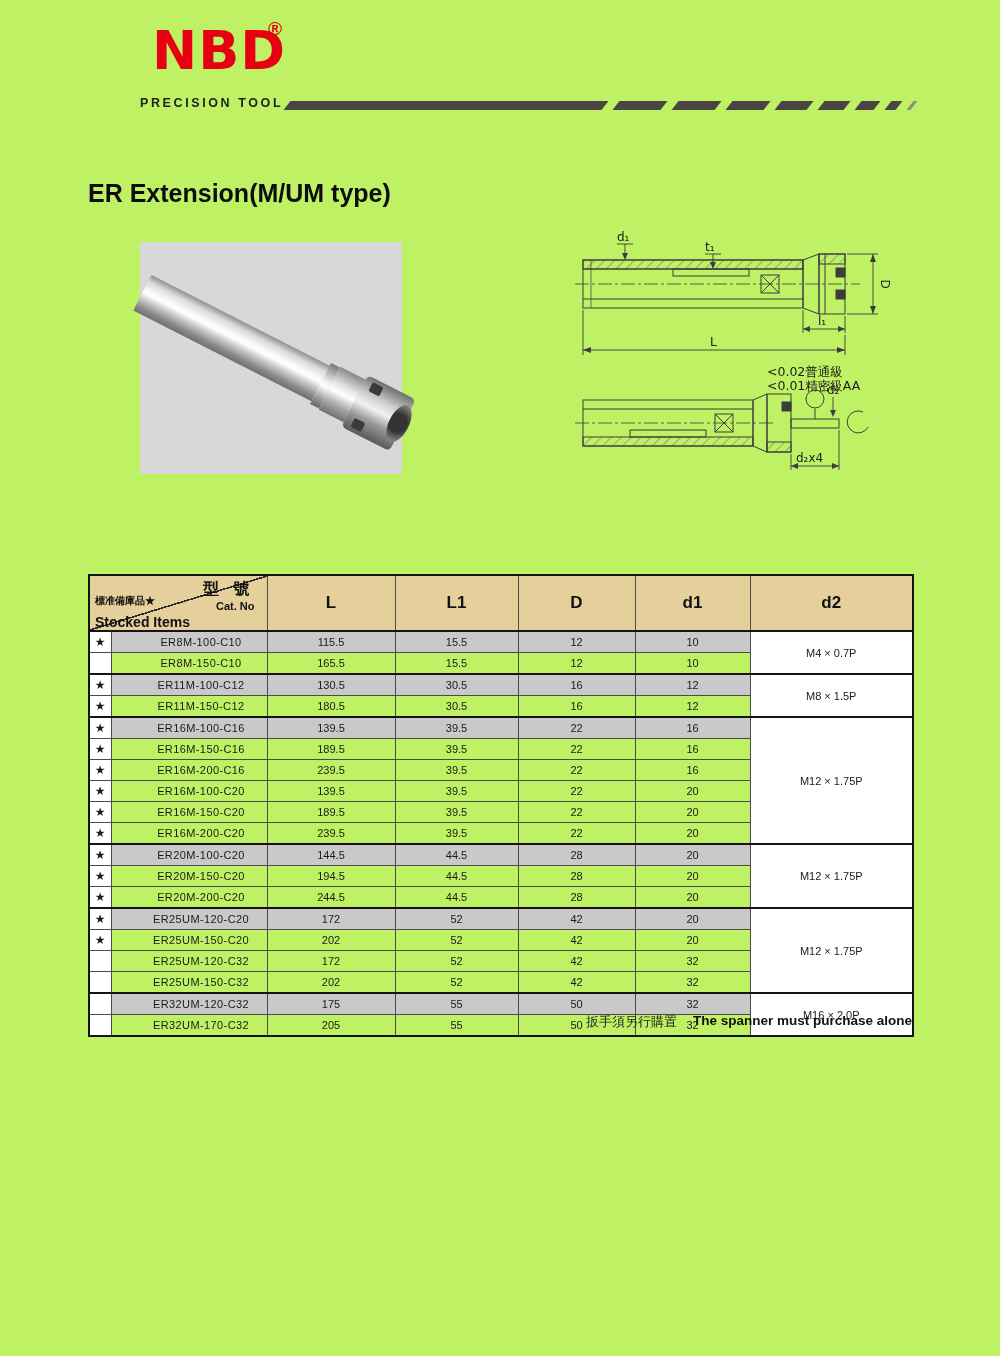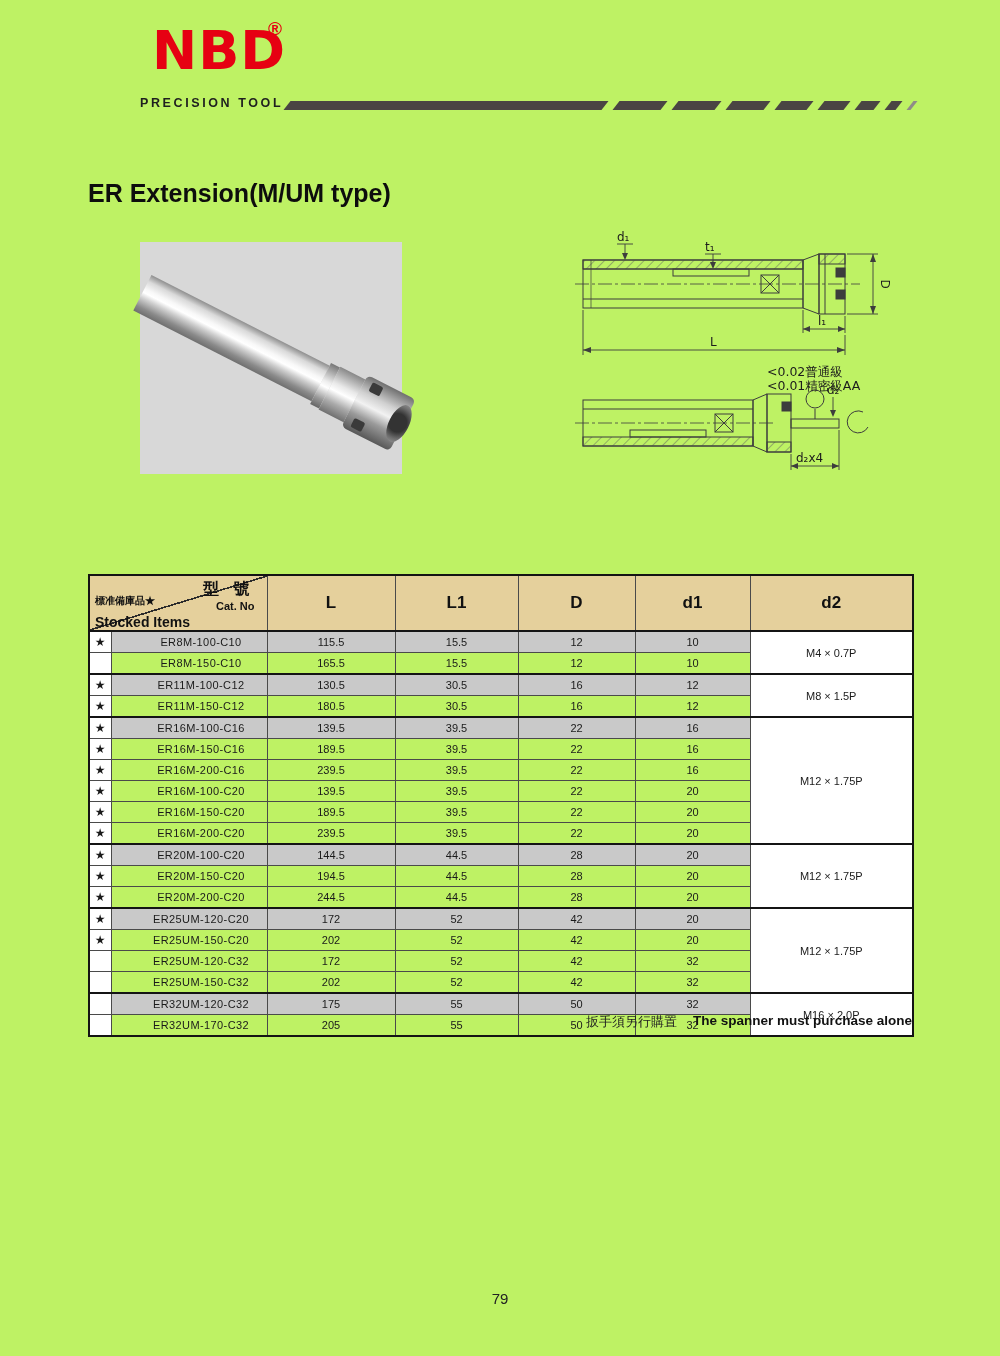--- a/index.html
+++ b/index.html
@@ -384,14 +384,13 @@
           <td class="num">32</td>
         </tr>
       </tbody>
   </table>
 
   <div class="footnote">
     <span class="zh">扳手須另行購置</span>
     <span class="en">The spanner must purchase alone</span>
   </div>
 
-  <div class="pagenum">79</div>
 </div>
 
 </body></html>

